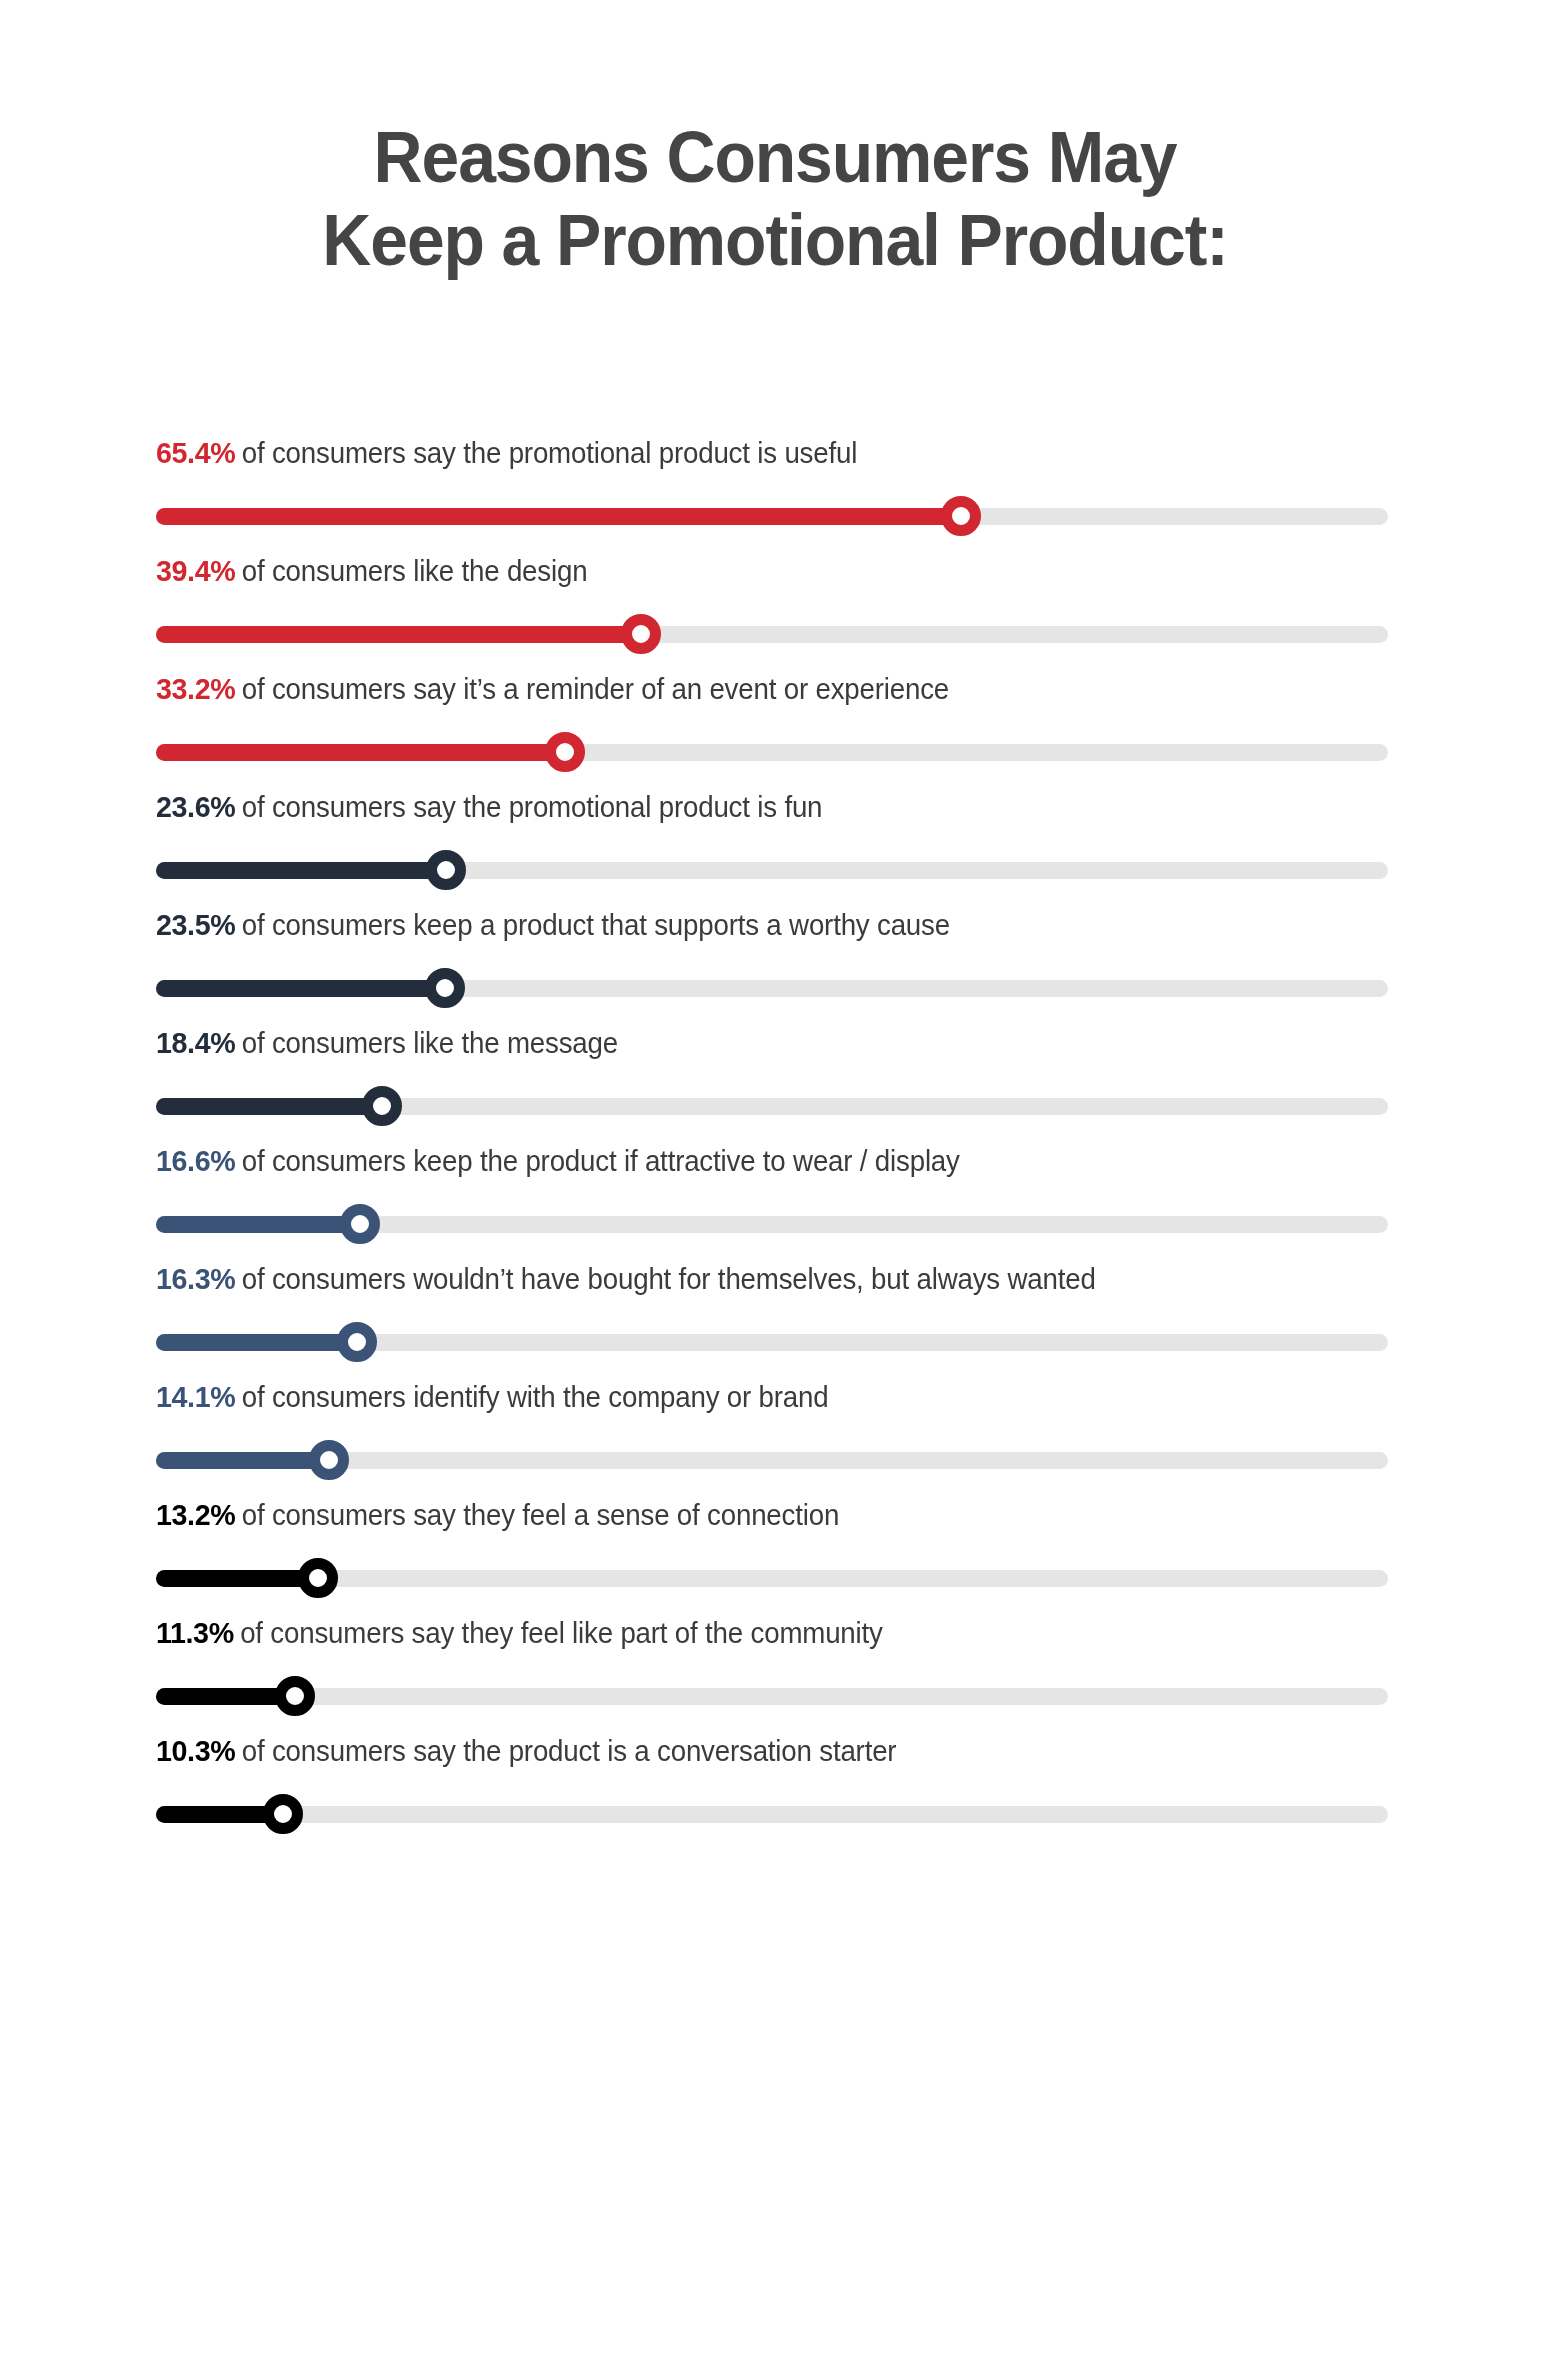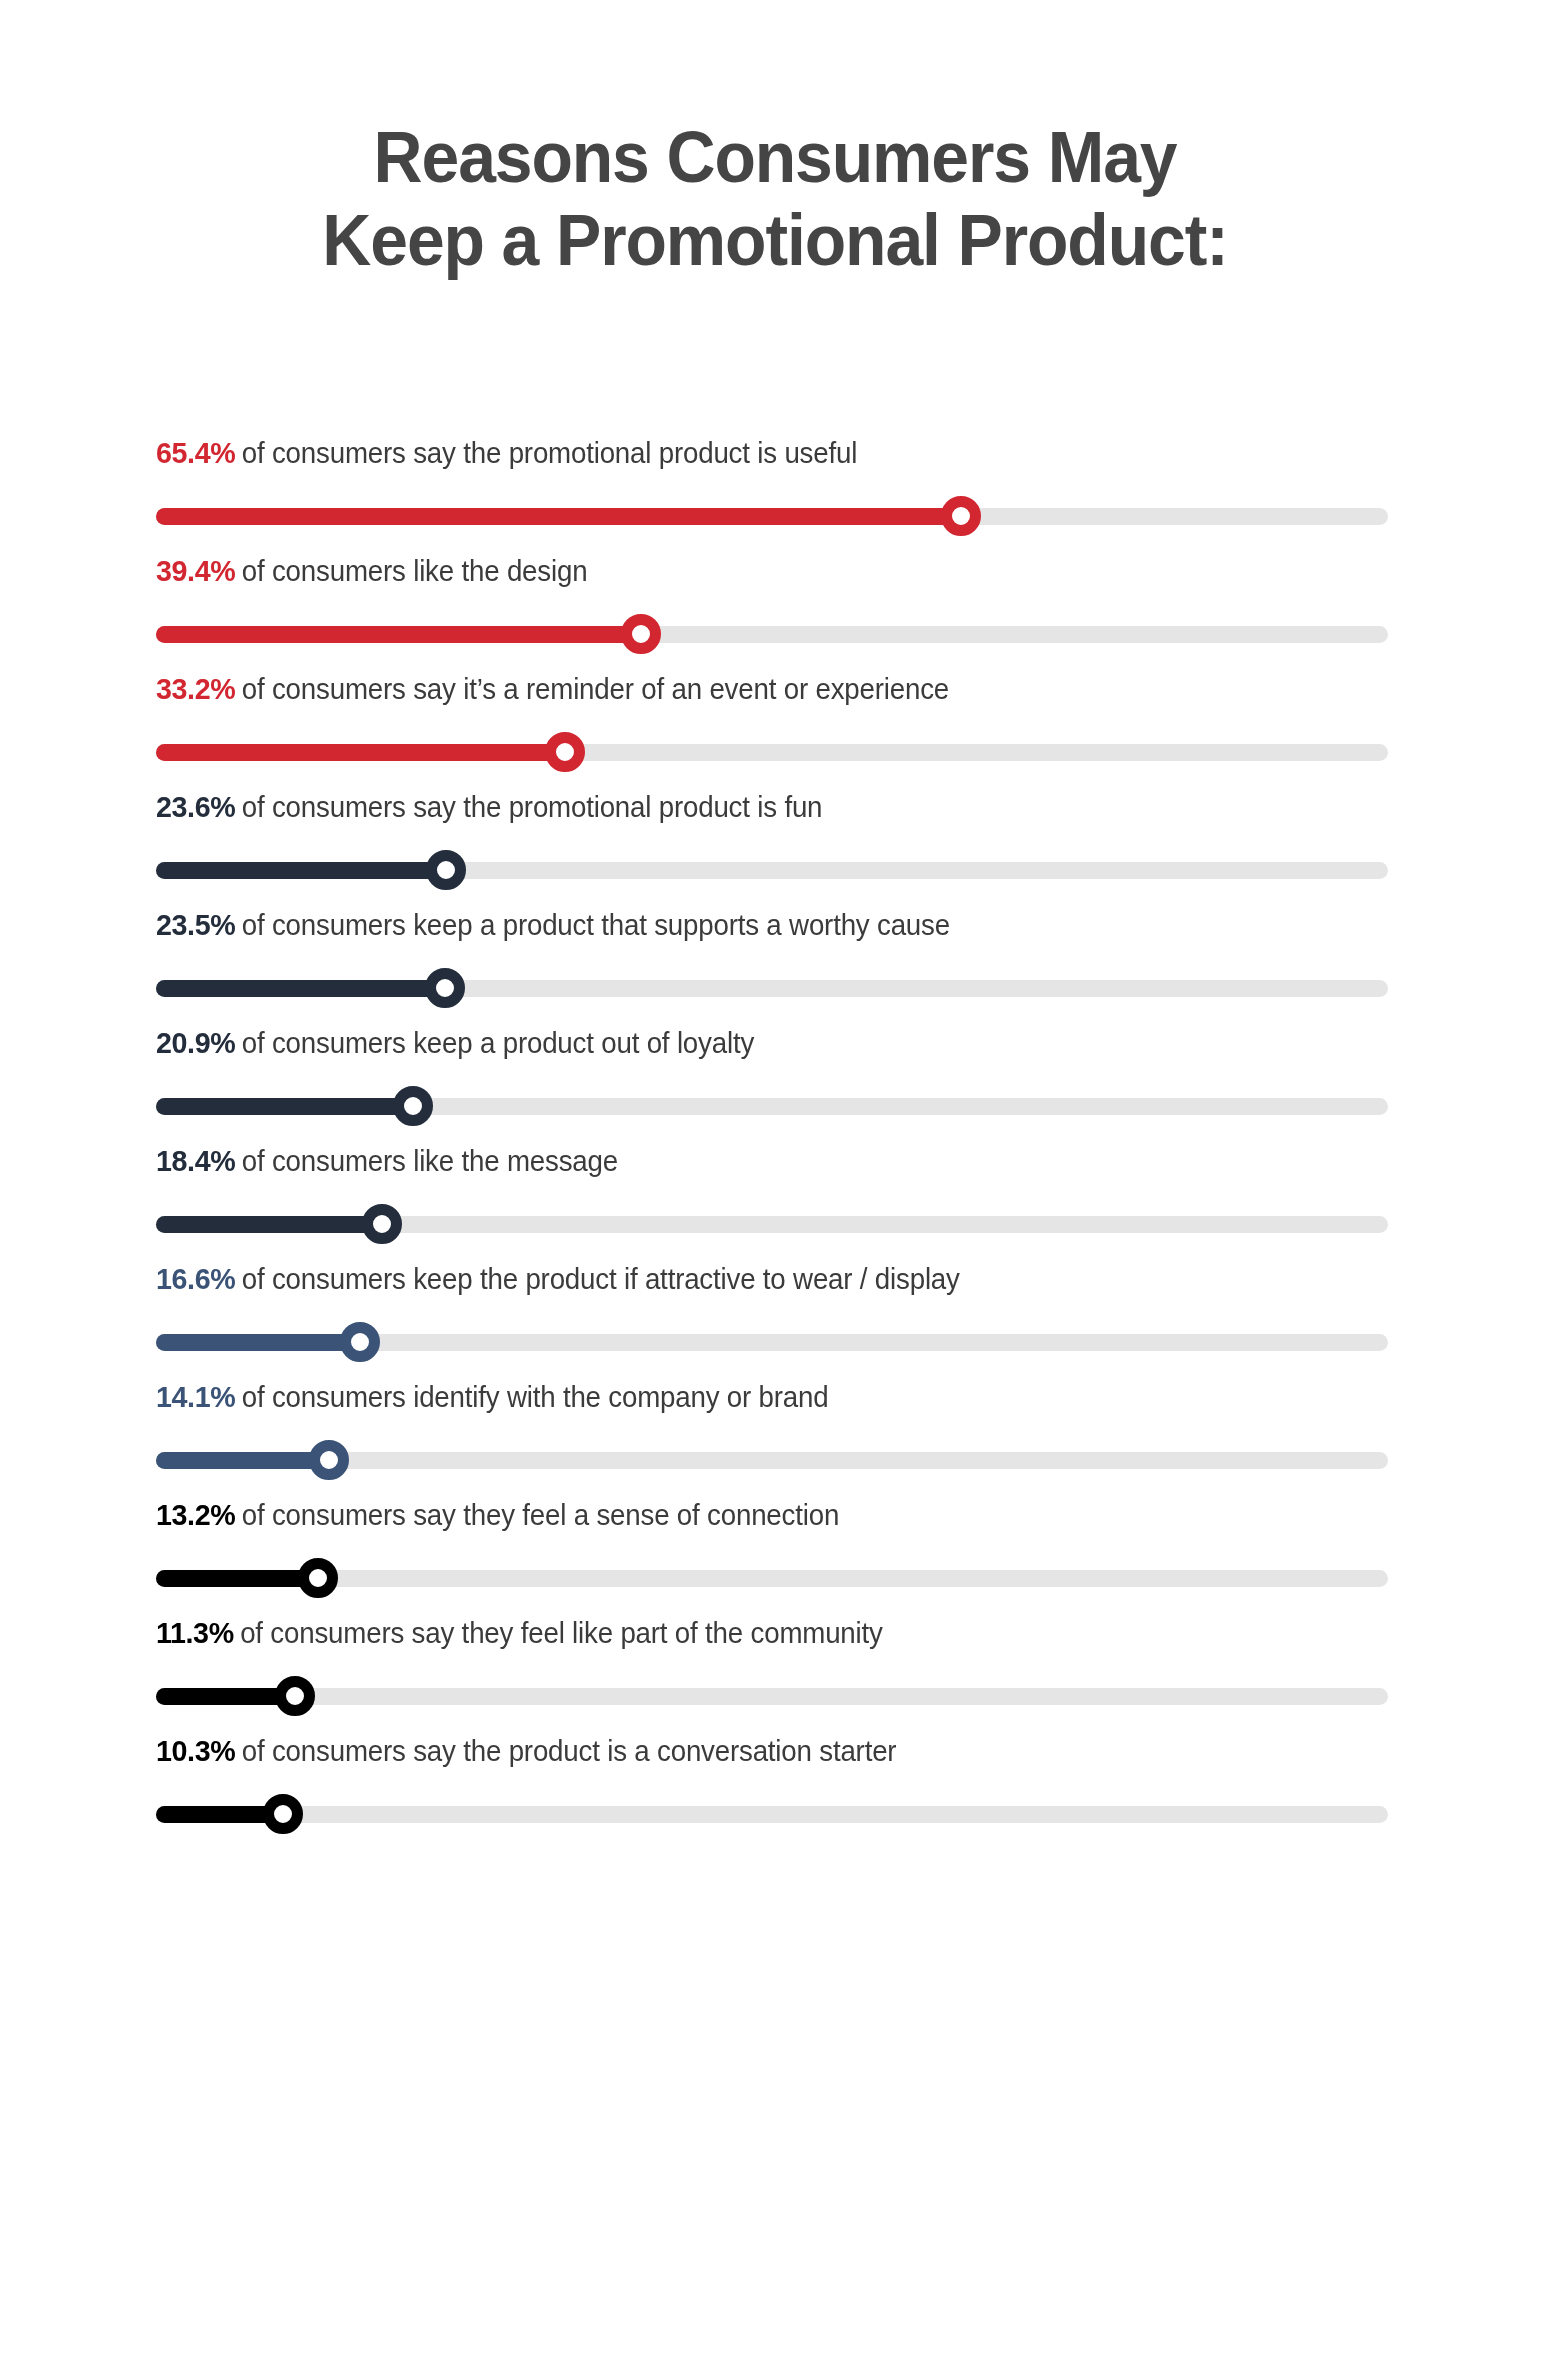--- a/index.html
+++ b/index.html
@@ -160,44 +160,44 @@
       </div>
       <div class="row">
         <div class="row-label"><span class="row-pct" style="color: rgb(35, 45, 59);">23.5%</span><span class="row-text">of consumers keep a product that supports a worthy cause</span></div>
         <div class="slider">
           <div class="track" style="background: rgb(229, 229, 229);"></div>
           <div class="fill" style="background: rgb(35, 45, 59); width: 289px;"></div>
           <div class="knob" style="border-color: rgb(35, 45, 59); left: 269px;"></div>
         </div>
       </div>
       <div class="row">
-        <div class="row-label"><span class="row-pct" style="color: rgb(35, 45, 59);">20.9%</span><span class="row-text">of consumers keep a product out of loyalty</span></div>
-        <div class="slider">
-          <div class="track" style="background: rgb(229, 229, 229);"></div>
-          <div class="fill" style="background: rgb(35, 45, 59); width: 257px;"></div>
-          <div class="knob" style="border-color: rgb(35, 45, 59); left: 237px;"></div>
-        </div>
-      </div>
-      <div class="row">
         <div class="row-label"><span class="row-pct" style="color: rgb(35, 45, 59);">18.4%</span><span class="row-text">of consumers like the message</span></div>
         <div class="slider">
           <div class="track" style="background: rgb(229, 229, 229);"></div>
           <div class="fill" style="background: rgb(35, 45, 59); width: 227px;"></div>
           <div class="knob" style="border-color: rgb(35, 45, 59); left: 206px;"></div>
         </div>
       </div>
       <div class="row">
         <div class="row-label"><span class="row-pct" style="color: rgb(58, 83, 118);">16.6%</span><span class="row-text">of consumers keep the product if attractive to wear / display</span></div>
         <div class="slider">
           <div class="track" style="background: rgb(229, 229, 229);"></div>
           <div class="fill" style="background: rgb(58, 83, 118); width: 204px;"></div>
           <div class="knob" style="border-color: rgb(58, 83, 118); left: 184px;"></div>
         </div>
       </div>
       <div class="row">
+        <div class="row-label"><span class="row-pct" style="color: rgb(58, 83, 118);">16.3%</span><span class="row-text">of consumers wouldn’t have bought for themselves, but always wanted</span></div>
+        <div class="slider">
+          <div class="track" style="background: rgb(229, 229, 229);"></div>
+          <div class="fill" style="background: rgb(58, 83, 118); width: 201px;"></div>
+          <div class="knob" style="border-color: rgb(58, 83, 118); left: 181px;"></div>
+        </div>
+      </div>
+      <div class="row">
         <div class="row-label"><span class="row-pct" style="color: rgb(58, 83, 118);">14.1%</span><span class="row-text">of consumers identify with the company or brand</span></div>
         <div class="slider">
           <div class="track" style="background: rgb(229, 229, 229);"></div>
           <div class="fill" style="background: rgb(58, 83, 118); width: 174px;"></div>
           <div class="knob" style="border-color: rgb(58, 83, 118); left: 153px;"></div>
         </div>
       </div>
       <div class="row">
         <div class="row-label"><span class="row-pct" style="color: rgb(0, 0, 0);">13.2%</span><span class="row-text">of consumers say they feel a sense of connection</span></div>
         <div class="slider">

